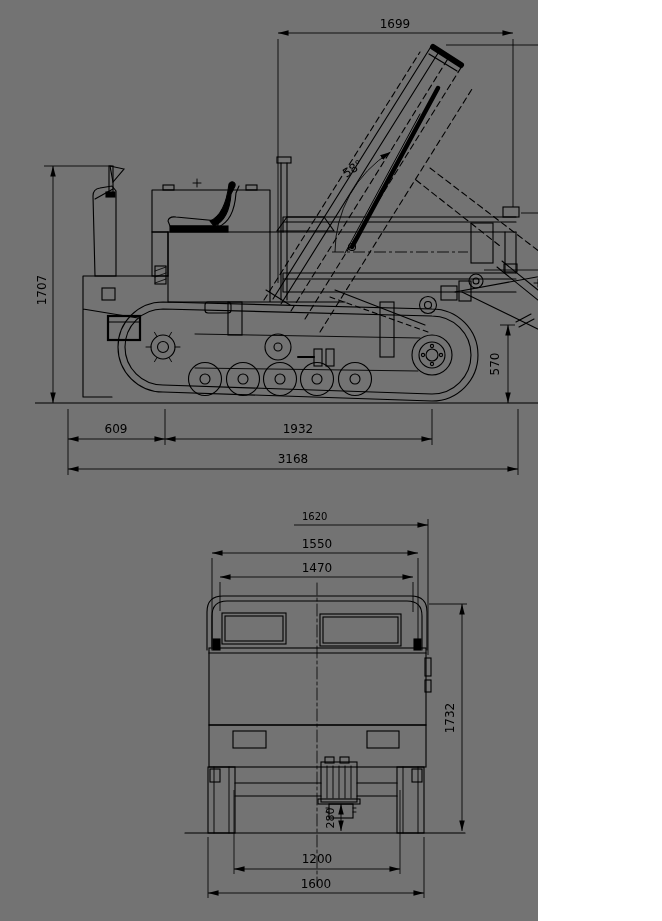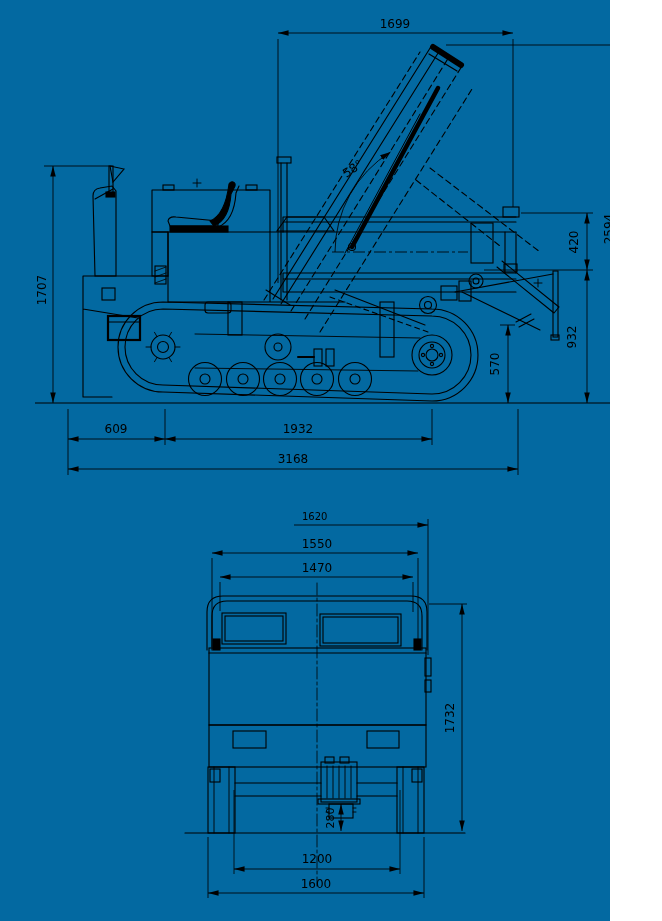--- a/index.html
+++ b/index.html
@@ -1,16 +1,16 @@
 <!DOCTYPE html>
 <html><head>
 <meta charset="utf-8">
 <style>
   html,body{margin:0;padding:0;background:#ffffff;}
-  .canvas{width:610px;height:921px;background:#0369a1;position:relative;overflow:hidden;}
+  .canvas{width:538px;height:921px;background:#737373;position:relative;overflow:hidden;}
   svg{display:block;}
   text{font-family:"DejaVu Sans",sans-serif;fill:#000;stroke:none;}
   .dim{font-size:12px;}
   .dim-sm{font-size:10px;}
   .dim-md{font-size:11px;}
 </style>
 </head>
 <body>
 
 <div class="canvas">

